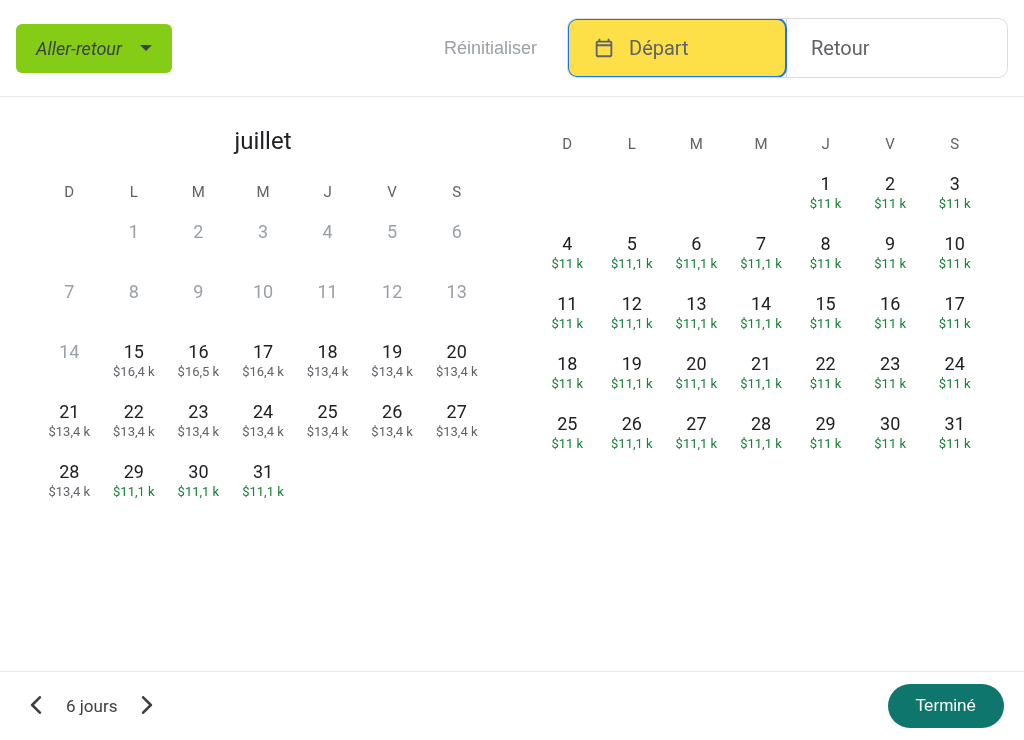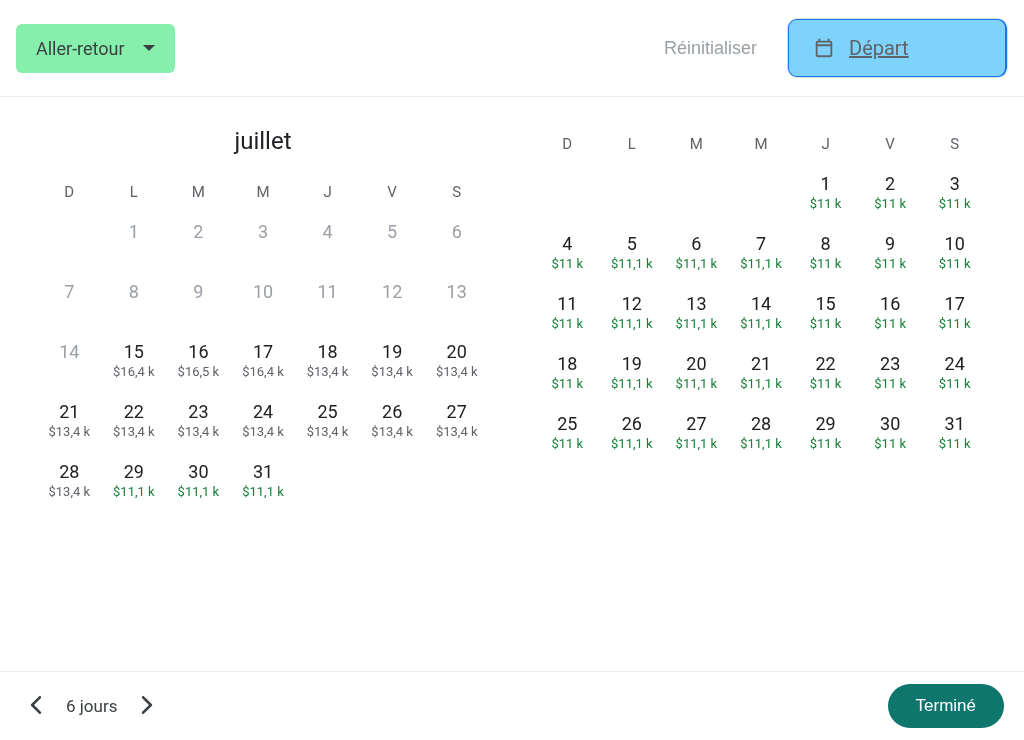--- a/index.html
+++ b/index.html
@@ -17,27 +17,28 @@
     display: flex;
     align-items: center;
     padding: 18px 16px 18px 16px;
     gap: 12px;
     border-bottom: 1px solid #e8eaed;
   }
 
   .trip-type {
     display: inline-flex;
     align-items: center;
-    background: #86efac;
+    background: #84cc16;
     border-radius: 6px;
     padding: 14px 20px;
     font-size: 18px;
     color: #3c4043;
     cursor: pointer;
     gap: 18px;
+    font-style: italic;
   }
   .trip-type .arrow {
     width: 0; height: 0;
     border-left: 6px solid transparent;
     border-right: 6px solid transparent;
     border-top: 6px solid #3c4043;
   }
 
   .reset-btn {
     margin-left: auto;
@@ -64,22 +65,21 @@
     min-width: 220px;
     gap: 14px;
     cursor: pointer;
   }
   .date-field.active {
     border: 2px solid #1a73e8;
     border-radius: 10px;
     margin: -1px;
     z-index: 1;
     position: relative;
-    background: #7dd3fc;
-    text-decoration: underline;
+    background: #fde047;
   }
   .date-sep {
     width: 1px;
     background: #dadce0;
   }
 
   .cal-icon {
     width: 22px; height: 22px;
     flex-shrink: 0;
   }
@@ -184,20 +184,23 @@
   <div class="date-inputs">
     <div class="date-field active">
       <span class="cal-icon">
         <svg viewBox="0 0 24 24" fill="#5f6368">
             <path d="M19 4h-1V2h-2v2H8V2H6v2H5a2 2 0 0 0-2 2v14a2 2 0 0 0 2 2h14a2 2 0 0 0 2-2V6a2 2 0 0 0-2-2zm0 16H5V10h14v10zM5 8V6h14v2H5z"></path>
           </svg>
       </span>
       <span>Départ</span>
     </div>
     <div class="date-sep"></div>
+    <div class="date-field">
+      <span>Retour</span>
+    </div>
   </div>
 </div>
 
 <div class="calendars" id="calendars">
     <div class="month">
       <div class="month-title">juillet</div>
       <div class="dow-row">
         <div class="dow">D</div>
         <div class="dow">L</div>
         <div class="dow">M</div>

